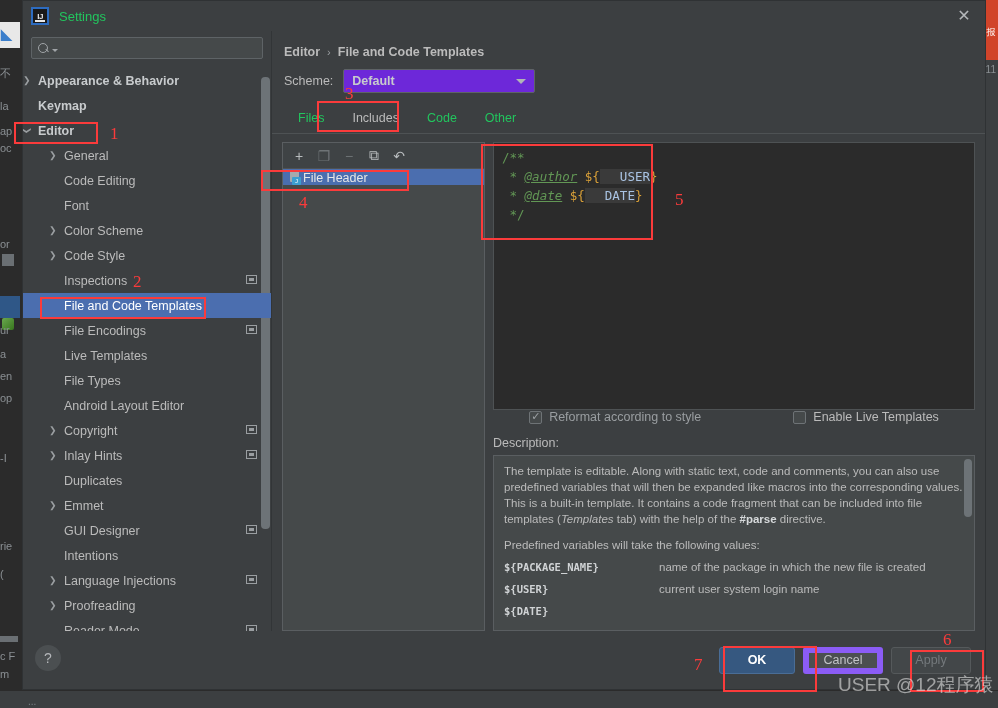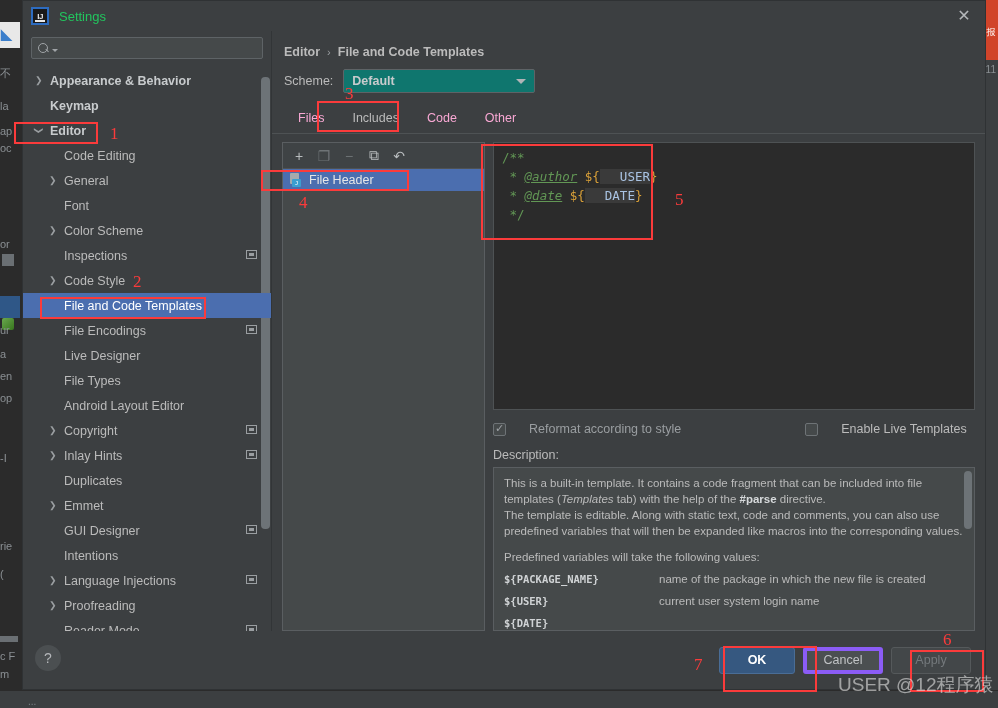--- a/index.html
+++ b/index.html
@@ -139,21 +139,21 @@
     color: #bbbbbb; font-size: 12px; font-family: "Liberation Sans", sans-serif;
     padding-left: 3px;
   }
 
   .tree {
     flex: 1; overflow: hidden; position: relative;
     padding-top: 1px;
   }
   .tree-row {
     height: 25px; display: flex; align-items: center;
-    padding-left: 12px; position: relative; cursor: pointer;
+    padding-left: 0; position: relative; cursor: pointer;
   }
   .tree-row.indent1 { padding-left: 26px; }
   .tree-row.selected { background: #4b6eaf; }
   .arrow {
     width: 12px; flex: 0 0 12px; color: #9a9ea1; font-size: 9px;
     line-height: 1; margin-right: 3px;
   }
   .arrow.none { color: transparent; }
   .arrow.down::before { content: "\276F"; display: inline-block; transform: rotate(90deg); }
   .arrow.right::before { content: "\276F"; }
@@ -183,37 +183,37 @@
     padding: 14px 0 0 12px; display: flex; align-items: center; gap: 7px;
     font-size: 12.5px; font-weight: bold; color: #bbbbbb;
   }
   .crumb-sep { color: #9a9ea1; font-weight: normal; font-size: 11px; }
 
   .scheme-row {
     padding: 10px 0 0 12px; display: flex; align-items: center; gap: 10px;
   }
   .scheme-label { color: #bbbbbb; font-size: 12.5px; }
   .scheme-select {
-    width: 192px; height: 24px; background: #0f766e;
+    width: 192px; height: 24px; background: #6d28d9;
     border: 1px solid #5e6366; border-radius: 2px;
     display: flex; align-items: center; justify-content: space-between;
     padding: 0 8px; cursor: pointer;
   }
   .scheme-value { color: #c8cbcd; font-size: 12.5px; font-weight: bold; }
   .scheme-arrow {
     width: 0; height: 0; border-left: 5px solid transparent;
     border-right: 5px solid transparent; border-top: 5px solid #b0b4b7;
   }
 
   .tabs-wrap {
     margin-top: 12px; border-bottom: 1px solid #4e5254;
     display: flex; padding-left: 12px; gap: 0;
   }
   .tab {
-    padding: 6px 14px 8px 14px; color: #f9a8d4; font-size: 12.5px;
+    padding: 6px 14px 8px 14px; color: #22c55e; font-size: 12.5px;
     cursor: pointer;
   }
   .tab.active { color: #bbbbbb; }
 
   .tmpl-area {
     flex: 1; display: flex; min-height: 0; padding: 8px 10px 0 10px; gap: 8px;
   }
 
   
   .tmpl-list {
@@ -226,21 +226,21 @@
     padding-left: 5px; background: #3f4345;
     border-bottom: 1px solid #4e5254;
   }
   .tb-icon {
     width: 22px; height: 20px; display: flex; align-items: center;
     justify-content: center; color: #b8bcbe; font-size: 14px; cursor: pointer;
   }
   .tb-icon.dim { color: #6e7376; }
   .tmpl-items { flex: 1; background: #45494a; }
   .tmpl-item {
-    height: 22px; display: flex; align-items: center; gap: 6px;
+    height: 16px; display: flex; align-items: flex-end; gap: 0;
     padding-left: 6px; cursor: pointer;
   }
   .tmpl-item.selected { background: #4b6eaf; }
   .tmpl-file-icon {
     width: 14px; height: 14px; position: relative; flex: 0 0 14px;
   }
   .tmpl-file-icon .doc {
     position: absolute; left: 1px; top: 0; width: 9px; height: 11px;
     background: #a5aaad; border-radius: 1px;
   }
@@ -260,21 +260,21 @@
     font-family: "DejaVu Sans Mono", monospace; font-size: 12.5px;
     line-height: 19px;
   }
   .code-line { white-space: pre; }
   .c-comment { color: #629755; }
   .c-tag { color: #629755; text-decoration: underline; font-style: italic; }
   .c-brace { color: #d9a038; }
   .c-var { color: #a9c3e3; background: #3a3a3a; padding-left: 20px; }
 
   .check-row {
-    display: flex; align-items: center; gap: 16px; margin-top: 12px;
+    display: flex; align-items: center; gap: 0;  justify-content: center;
   }
   .checkbox {
     width: 13px; height: 13px; border: 1px solid #6e7376;
     background: #45494a; border-radius: 2px; position: relative;
     flex: 0 0 13px; cursor: pointer;
   }
   .checkbox.checked::after {
     content: "\2713"; position: absolute; left: 1px; top: -2px;
     color: #9ea2a5; font-size: 11px;
   }
@@ -325,21 +325,21 @@
     min-width: 80px; height: 27px; border-radius: 3px;
     font-size: 12.5px; display: flex; align-items: center;
     justify-content: center; cursor: pointer;
     font-family: "Liberation Sans", sans-serif;
   }
   .btn.primary {
     background: #365880; color: #ffffff; border: 1px solid #4a6d96;
     font-weight: bold; min-width: 76px;
   }
   .btn.normal {
-    background: #4b4f51; color: #c0c3c5; border: 4px solid #8b5cf6;
+    background: #4b4f51; color: #c0c3c5; border: 6px solid #8b5cf6;
   }
   .btn.disabled {
     background: #434749; color: #74797c; border: 1px solid #55595b;
   }
 
   
   .ann-box {
     position: absolute; border: 2.5px solid #fb3b3b;
     pointer-events: none; z-index: 40;
   }
@@ -418,56 +418,56 @@
           </div>
           <div class="tree-row bold">
             <span class="arrow none"></span>
             <span class="tree-label">Keymap</span>
           </div>
           <div class="tree-row bold">
             <span class="arrow down"></span>
             <span class="tree-label">Editor</span>
           </div>
           <div class="tree-row indent1">
+            <span class="arrow right"></span>
+            <span class="tree-label">General</span>
+          </div>
+          <div class="tree-row indent1">
             <span class="arrow none"></span>
             <span class="tree-label">Code Editing</span>
           </div>
           <div class="tree-row indent1">
-            <span class="arrow right"></span>
-            <span class="tree-label">General</span>
-          </div>
-          <div class="tree-row indent1">
             <span class="arrow none"></span>
             <span class="tree-label">Font</span>
           </div>
           <div class="tree-row indent1">
             <span class="arrow right"></span>
             <span class="tree-label">Color Scheme</span>
+          </div>
+          <div class="tree-row indent1">
+            <span class="arrow right"></span>
+            <span class="tree-label">Code Style</span>
           </div>
           <div class="tree-row indent1">
             <span class="arrow none"></span>
             <span class="tree-label">Inspections</span>
             <span class="proj-badge"></span>
           </div>
-          <div class="tree-row indent1">
-            <span class="arrow right"></span>
-            <span class="tree-label">Code Style</span>
-          </div>
           <div class="tree-row indent1 selected">
             <span class="arrow none"></span>
             <span class="tree-label">File and Code Templates</span>
           </div>
           <div class="tree-row indent1">
             <span class="arrow none"></span>
             <span class="tree-label">File Encodings</span>
             <span class="proj-badge"></span>
           </div>
           <div class="tree-row indent1">
             <span class="arrow none"></span>
-            <span class="tree-label">Live Designer</span>
+            <span class="tree-label">Live Templates</span>
           </div>
           <div class="tree-row indent1">
             <span class="arrow none"></span>
             <span class="tree-label">File Types</span>
           </div>
           <div class="tree-row indent1">
             <span class="arrow none"></span>
             <span class="tree-label">Android Layout Editor</span>
           </div>
           <div class="tree-row indent1">
@@ -571,24 +571,24 @@
             <span class="check-label">Reformat according to style</span>
             <span class="check-gap"></span>
             <div class="checkbox"></div>
             <span class="check-label bright">Enable Live Templates</span>
           </div>
 
           <div class="desc-label">Description:</div>
 
           <div class="desc-box">
             <div class="desc-scrollbar"></div>
+            <div>The template is editable. Along with static text, code and comments, you can also use predefined variables that will then be expanded like macros into the corresponding values.</div>
             <div>
               <span>This is a built-in template. It contains a code fragment that can be included into file templates (</span><i>Templates</i><span> tab) with the help of the </span><b>#parse</b><span> directive.</span>
             </div>
-            <div>The template is editable. Along with static text, code and comments, you can also use predefined variables that will then be expanded like macros into the corresponding values.</div>
             <div class="desc-blank"></div>
             <div>Predefined variables will take the following values:</div>
             <div id="desc-vars">
                 <div class="var-row">
                   <span class="var-name">${PACKAGE_NAME}</span>
                   <span class="var-desc">name of the package in which the new file is created</span>
                 </div>
                 <div class="var-row">
                   <span class="var-name">${USER}</span>
                   <span class="var-desc">current user system login name</span>

